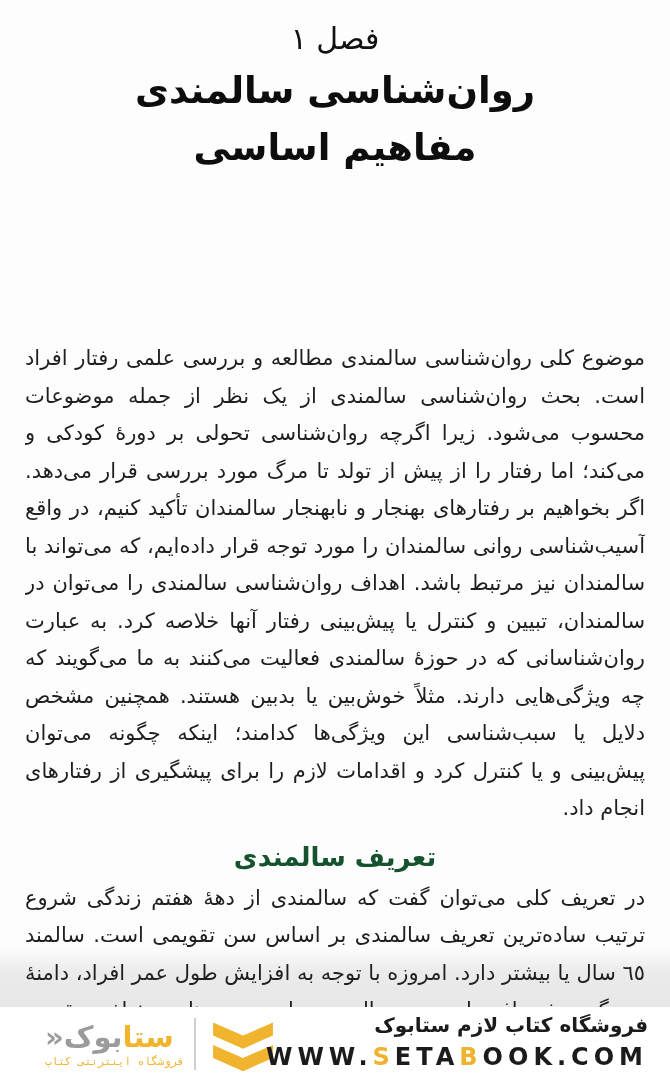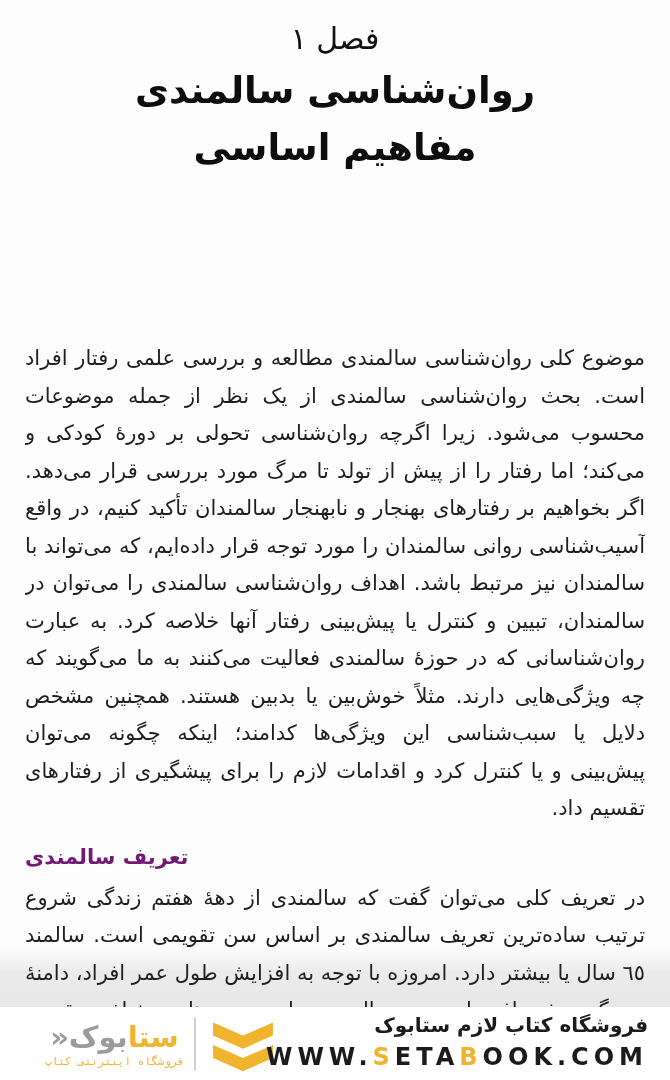--- a/index.html
+++ b/index.html
@@ -36,22 +36,22 @@
   .para .line {
     height: 37.5px; line-height: 37.5px;
     font-size: 21px;
     text-align: justify; text-align-last: justify;
     overflow: hidden;
     white-space: nowrap-none;
   }
   .para .line.end { text-align-last: right; }
   .section-heading {
     margin-top: 13px;
-    font-size: 21px; font-weight: 700; line-height: 33px;
-    color: #701a75; text-align: left;
+    font-size: 26px; font-weight: 700; line-height: 33px;
+    color: #14532d; text-align: center;
   }
   .para2 { margin-top: 6px; }
 
   
   .footer {
     position: absolute; left: 0; right: 0; top: 1007px; height: 73px;
     background: #ffffff; z-index: 3;
   }
   .footer-right {
     position: absolute; right: 22px; top: 3px; text-align: right; direction: rtl;
@@ -63,21 +63,21 @@
   .website-url {
     direction: ltr; text-align: right;
     font-size: 24px; font-weight: 700; letter-spacing: 5px;
     line-height: 30px; margin-top: 2px;
     font-family: "DejaVu Sans", sans-serif;
   }
   .logo-group {
     position: absolute; left: 45px; top: 8px;
     display: flex; flex-direction: row; align-items: center;
   }
-  .logo-wordmark-col { text-align: center; margin-right: 8px; }
+  .logo-wordmark-col { text-align: left; margin-right: 8px; }
   .logo-wordmark {
     direction: rtl; font-size: 29px; font-weight: 700; line-height: 32px;
     letter-spacing: 0px;
   }
   .logo-tagline { font-size: 11px; font-weight: 400; margin-top: 2px; direction: rtl; font-family: Liberation Mono, monospace; }
   .logo-divider { width: 2px; height: 52px; background: #cfcfcf; margin: 0 9px 0 2px; }
   .logo-emblem svg { display: block; }
 </style>
 </head>
 <body>
@@ -99,21 +99,21 @@
         <div class="line">محسوب می‌شود. زیرا اگرچه روان‌شناسی تحولی بر دورهٔ کودکی و نوجوانی تأکید</div>
         <div class="line">می‌کند؛ اما رفتار را از پیش از تولد تا مرگ مورد بررسی قرار می‌دهد. از طرف دیگر</div>
         <div class="line">اگر بخواهیم بر رفتارهای بهنجار و نابهنجار سالمندان تأکید کنیم، در واقع موضوع</div>
         <div class="line">آسیب‌شناسی روانی سالمندان را مورد توجه قرار داده‌ایم، که می‌تواند با روان‌پزشکی</div>
         <div class="line">سالمندان نیز مرتبط باشد. اهداف روان‌شناسی سالمندی را می‌توان در توصیف رفتار</div>
         <div class="line">سالمندان، تبیین و کنترل یا پیش‌بینی رفتار آنها خلاصه کرد. به عبارت دیگر</div>
         <div class="line">روان‌شناسانی که در حوزهٔ سالمندی فعالیت می‌کنند به ما می‌گویند که اصولاً سالمندان</div>
         <div class="line">چه ویژگی‌هایی دارند. مثلاً خوش‌بین یا بدبین هستند. همچنین مشخص می‌کنند که</div>
         <div class="line">دلایل یا سبب‌شناسی این ویژگی‌ها کدامند؛ اینکه چگونه می‌توان رفتارهای سالمندان را</div>
         <div class="line">پیش‌بینی و یا کنترل کرد و اقدامات لازم را برای پیشگیری از رفتارهای نابهنجار آنها</div>
-        <div class="line end">تقسیم داد.</div>
+        <div class="line end">انجام داد.</div>
       </div>
     <div class="section-heading">تعریف سالمندی</div>
     <div class="para para2">
         <div class="line">در تعریف کلی می‌توان گفت که سالمندی از دههٔ هفتم زندگی شروع می‌شود. بدین</div>
         <div class="line">ترتیب ساده‌ترین تعریف سالمندی بر اساس سن تقویمی است. سالمند کسی است که</div>
         <div class="line">٦٥ سال یا بیشتر دارد. امروزه با توجه به افزایش طول عمر افراد، دامنهٔ دورهٔ سالمندی</div>
         <div class="line">نیز گسترش یافته است و سالمندی را به دوره‌های مختلفی تقسیم می‌کنند که هر یک</div>
       </div>
   </div>
 

